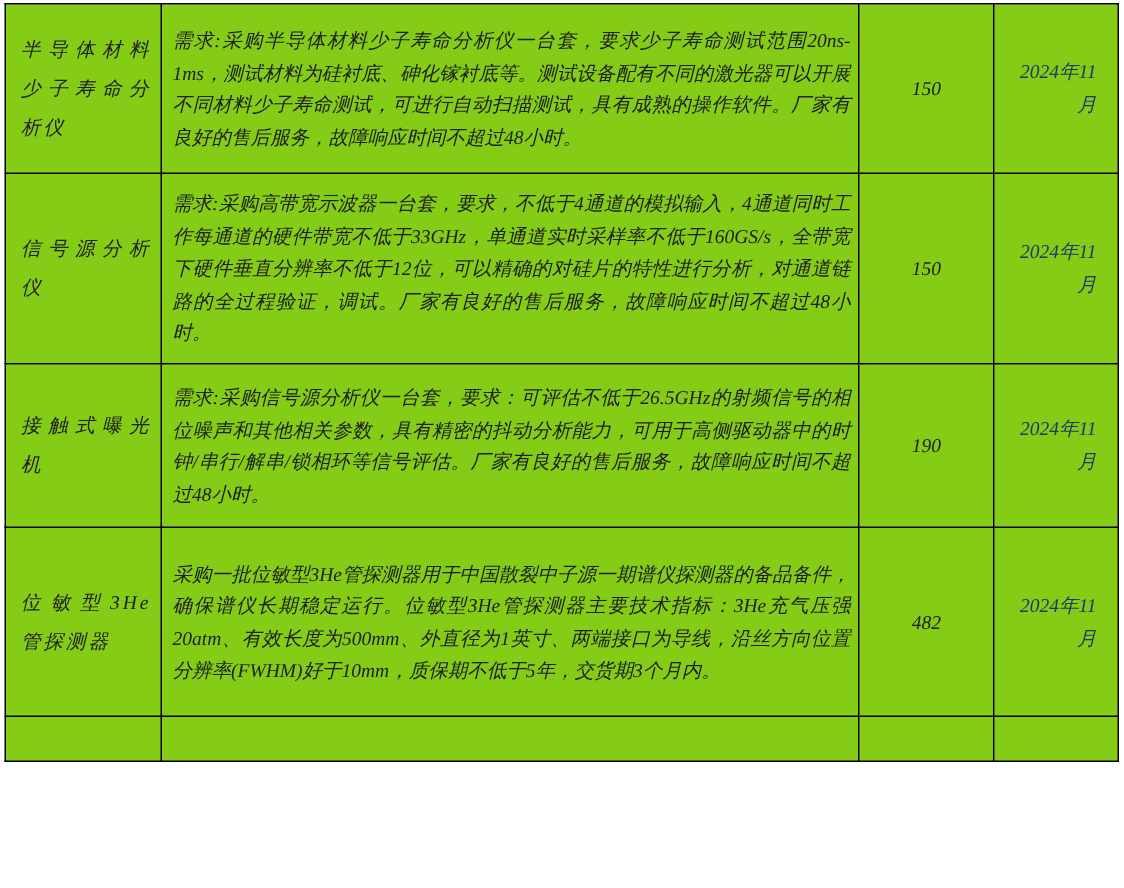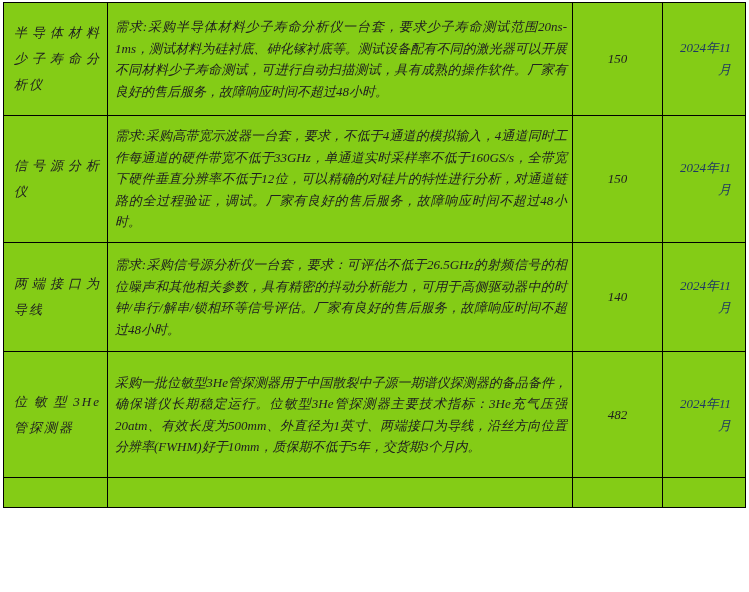--- a/index.html
+++ b/index.html
@@ -82,23 +82,23 @@
       <td class="qty-cell">150</td>
       <td class="date-cell">2024年11月</td>
     </tr>
     <tr class="r2">
       <td class="name-cell">信号源分析仪</td>
       <td class="req-cell">需求:采购高带宽示波器一台套，要求，不低于4通道的模拟输入，4通道同时工作每通道的硬件带宽不低于33GHz，单通道实时采样率不低于160GS/s，全带宽下硬件垂直分辨率不低于12位，可以精确的对硅片的特性进行分析，对通道链路的全过程验证，调试。厂家有良好的售后服务，故障响应时间不超过48小时。</td>
       <td class="qty-cell">150</td>
       <td class="date-cell">2024年11月</td>
     </tr>
     <tr class="r3">
-      <td class="name-cell">两端接口为导线</td>
+      <td class="name-cell">接触式曝光机</td>
       <td class="req-cell">需求:采购信号源分析仪一台套，要求：可评估不低于26.5GHz的射频信号的相位噪声和其他相关参数，具有精密的抖动分析能力，可用于高侧驱动器中的时钟/串行/解串/锁相环等信号评估。厂家有良好的售后服务，故障响应时间不超过48小时。</td>
-      <td class="qty-cell">140</td>
+      <td class="qty-cell">190</td>
       <td class="date-cell">2024年11月</td>
     </tr>
     <tr class="r5">
       <td class="name-cell">位敏型3He管探测器</td>
       <td class="req-cell">采购一批位敏型3He管探测器用于中国散裂中子源一期谱仪探测器的备品备件，确保谱仪长期稳定运行。位敏型3He管探测器主要技术指标：3He充气压强20atm、有效长度为500mm、外直径为1英寸、两端接口为导线，沿丝方向位置分辨率(FWHM)好于10mm，质保期不低于5年，交货期3个月内。</td>
       <td class="qty-cell">482</td>
       <td class="date-cell">2024年11月</td>
     </tr>
     <tr class="r6">
       <td class="name-cell"></td>

